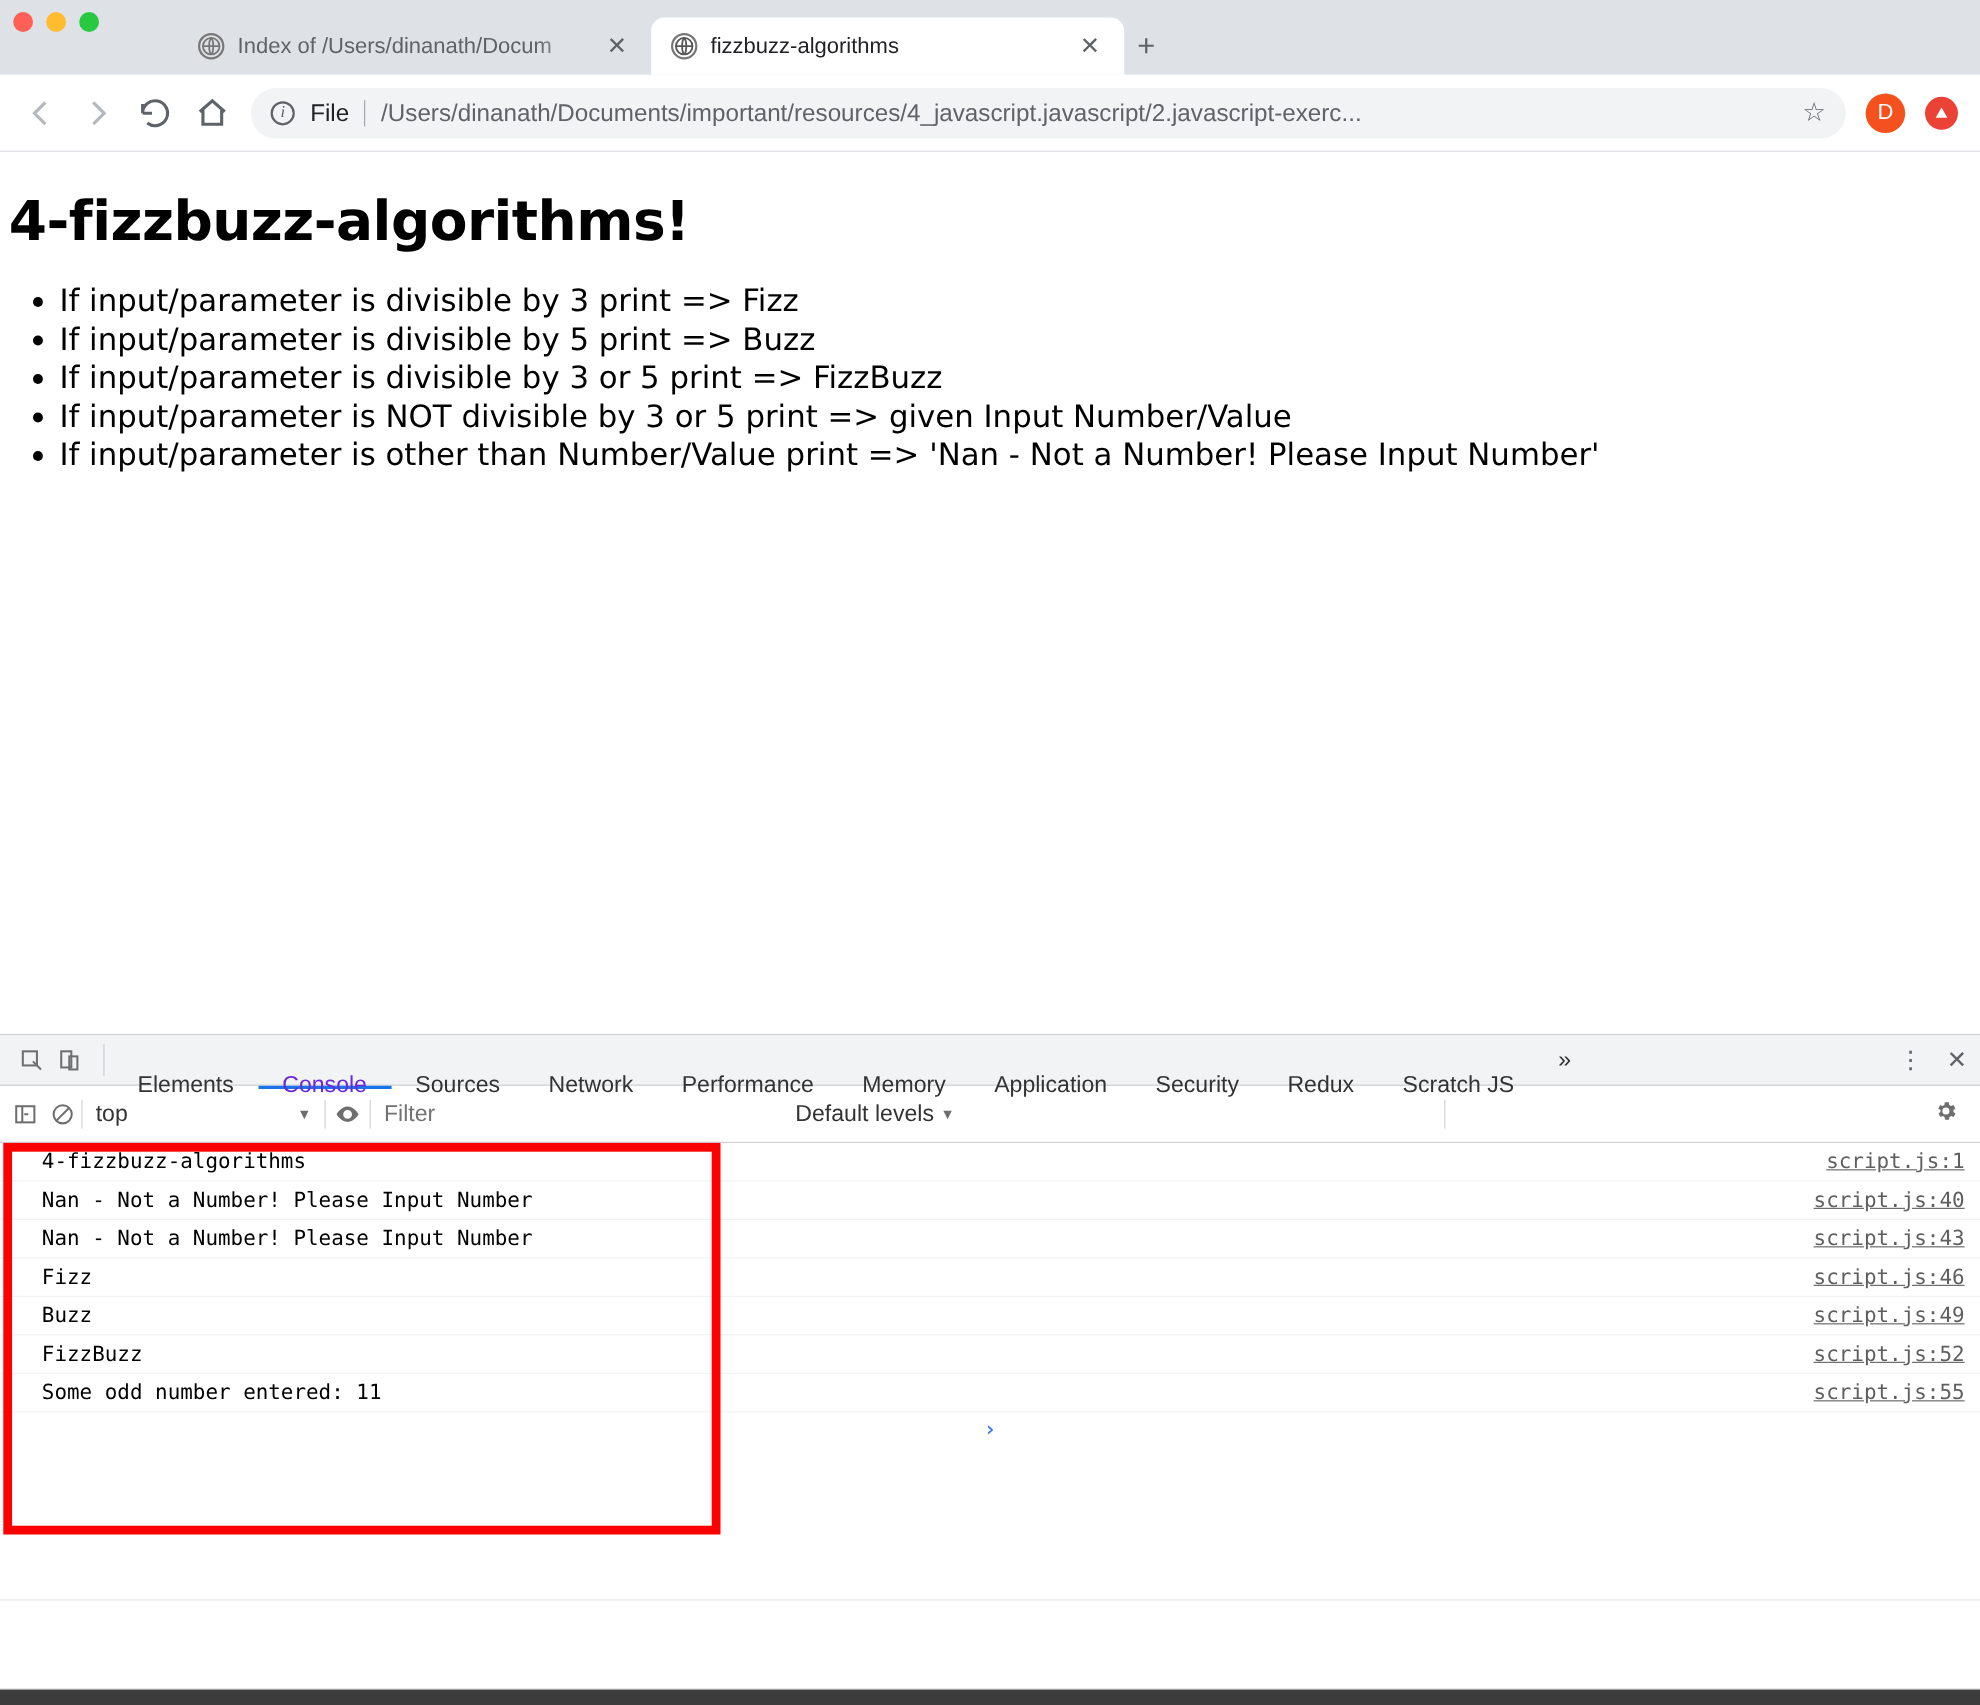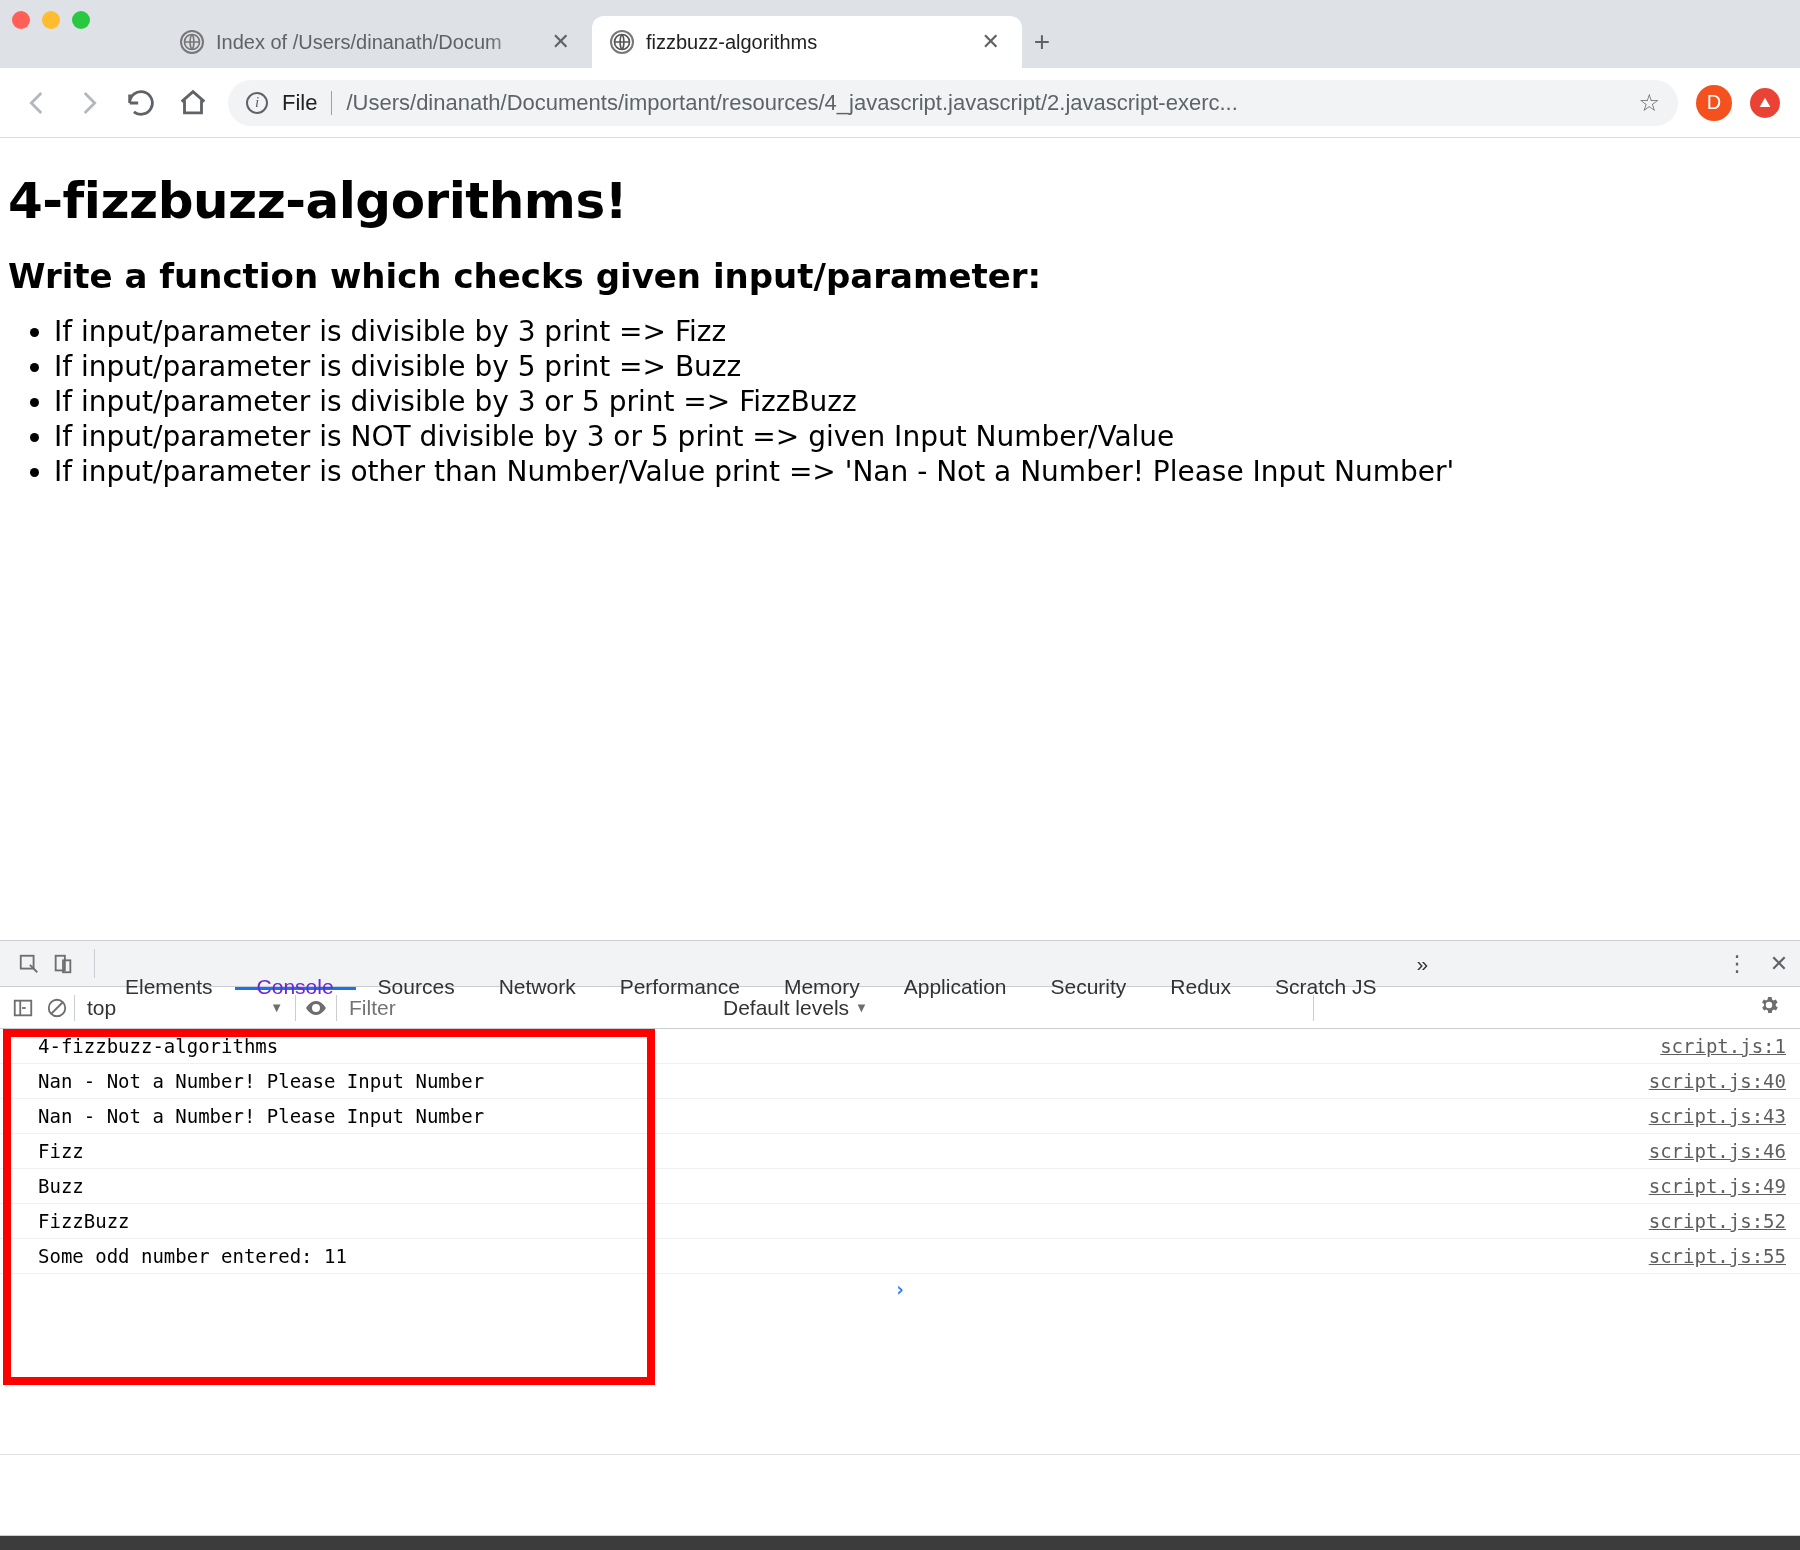--- a/index.html
+++ b/index.html
@@ -75,21 +75,21 @@
   .dt-ic { width:34px; height:34px; display:flex; align-items:center; justify-content:center; color:#6e6e6e;}
   .dt-ic svg { width:22px; height:22px; }
   .dt-vsep { width:1px; background:#cacdd1; margin:8px 8px; }
   .dt-tab { padding:0 22px; display:flex; align-items:center; cursor:default;margin-top:46px;}
   .dt-tab.active { color:#6d28d9; border-bottom:3px solid #1a73e8; background:#fff;}
   .dt-overflow { padding:0 18px; display:flex; align-items:center; color:#333;}
   .dt-right { margin-left:auto; display:flex; align-items:center;}
   .dt-kebab, .dt-close { width:42px; display:flex; align-items:center; justify-content:center; color:#5f6368; font-size:22px;}
   
   .dt-toolbar {
-    height:42px; border-bottom:1px solid #cacdd1; display:flex; align-items:center;
+    height:52px; border-bottom:1px solid #cacdd1; display:flex; align-items:center;
     font-size:21px; color:#333; padding:0 6px;
   }
   .dt-tool-ic { width:34px; height:34px; display:flex; align-items:center; justify-content:center; color:#6e6e6e;}
   .dt-tool-ic svg { width:22px; height:22px; }
   .dt-context { display:flex; align-items:center; padding:0 12px; gap:4px; min-width:220px; position:relative;}
   .dt-context .dd { margin-left:auto; font-size:13px; color:#6e6e6e;}
   .dt-eye { padding:0 8px; display:flex; align-items:center;}
   .dt-filter { flex:0 0 auto; width:370px; padding:0 12px; color:#737373;}
   .dt-levels { padding:0 16px; display:flex; align-items:center; gap:6px; color:#333;}
   .dt-gear { margin-left:auto; padding:0 14px; color:#6e6e6e;}
@@ -181,21 +181,20 @@
   </div>
   <div class="ext-badge">
     <svg viewBox="0 0 24 24">
         <path d="M12 4l8 14H4z"></path>
       </svg>
   </div>
 </div>
 
 <div class="page">
   <h1>4-fizzbuzz-algorithms!</h1>
-  <h3>Write a function which checks given input/parameter:</h3>
   <ul>
     <li>If input/parameter is divisible by 3 print =&gt; Fizz</li>
     <li>If input/parameter is divisible by 5 print =&gt; Buzz</li>
     <li>If input/parameter is divisible by 3 or 5 print =&gt; FizzBuzz</li>
     <li>If input/parameter is NOT divisible by 3 or 5 print =&gt; given Input Number/Value</li>
     <li>If input/parameter is other than Number/Value print =&gt; 'Nan - Not a Number! Please Input Number'</li>
   </ul>
 </div>
 
 <div class="devtools">

